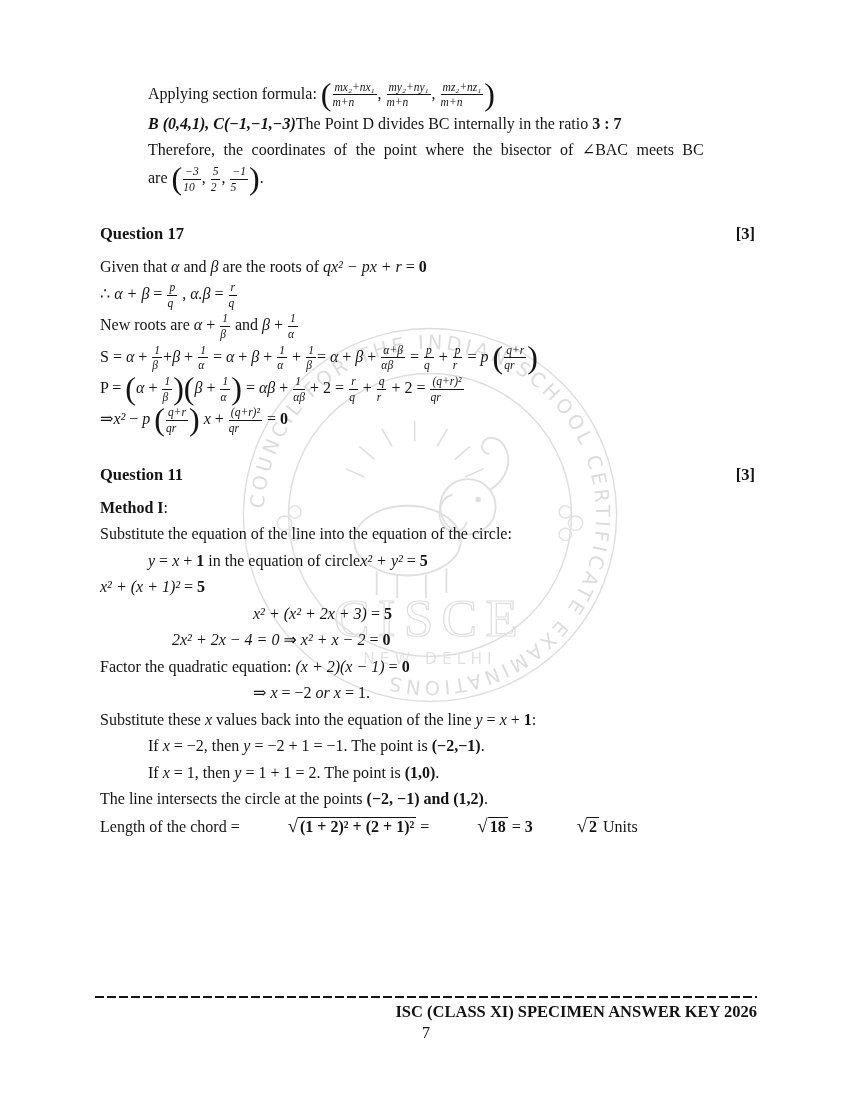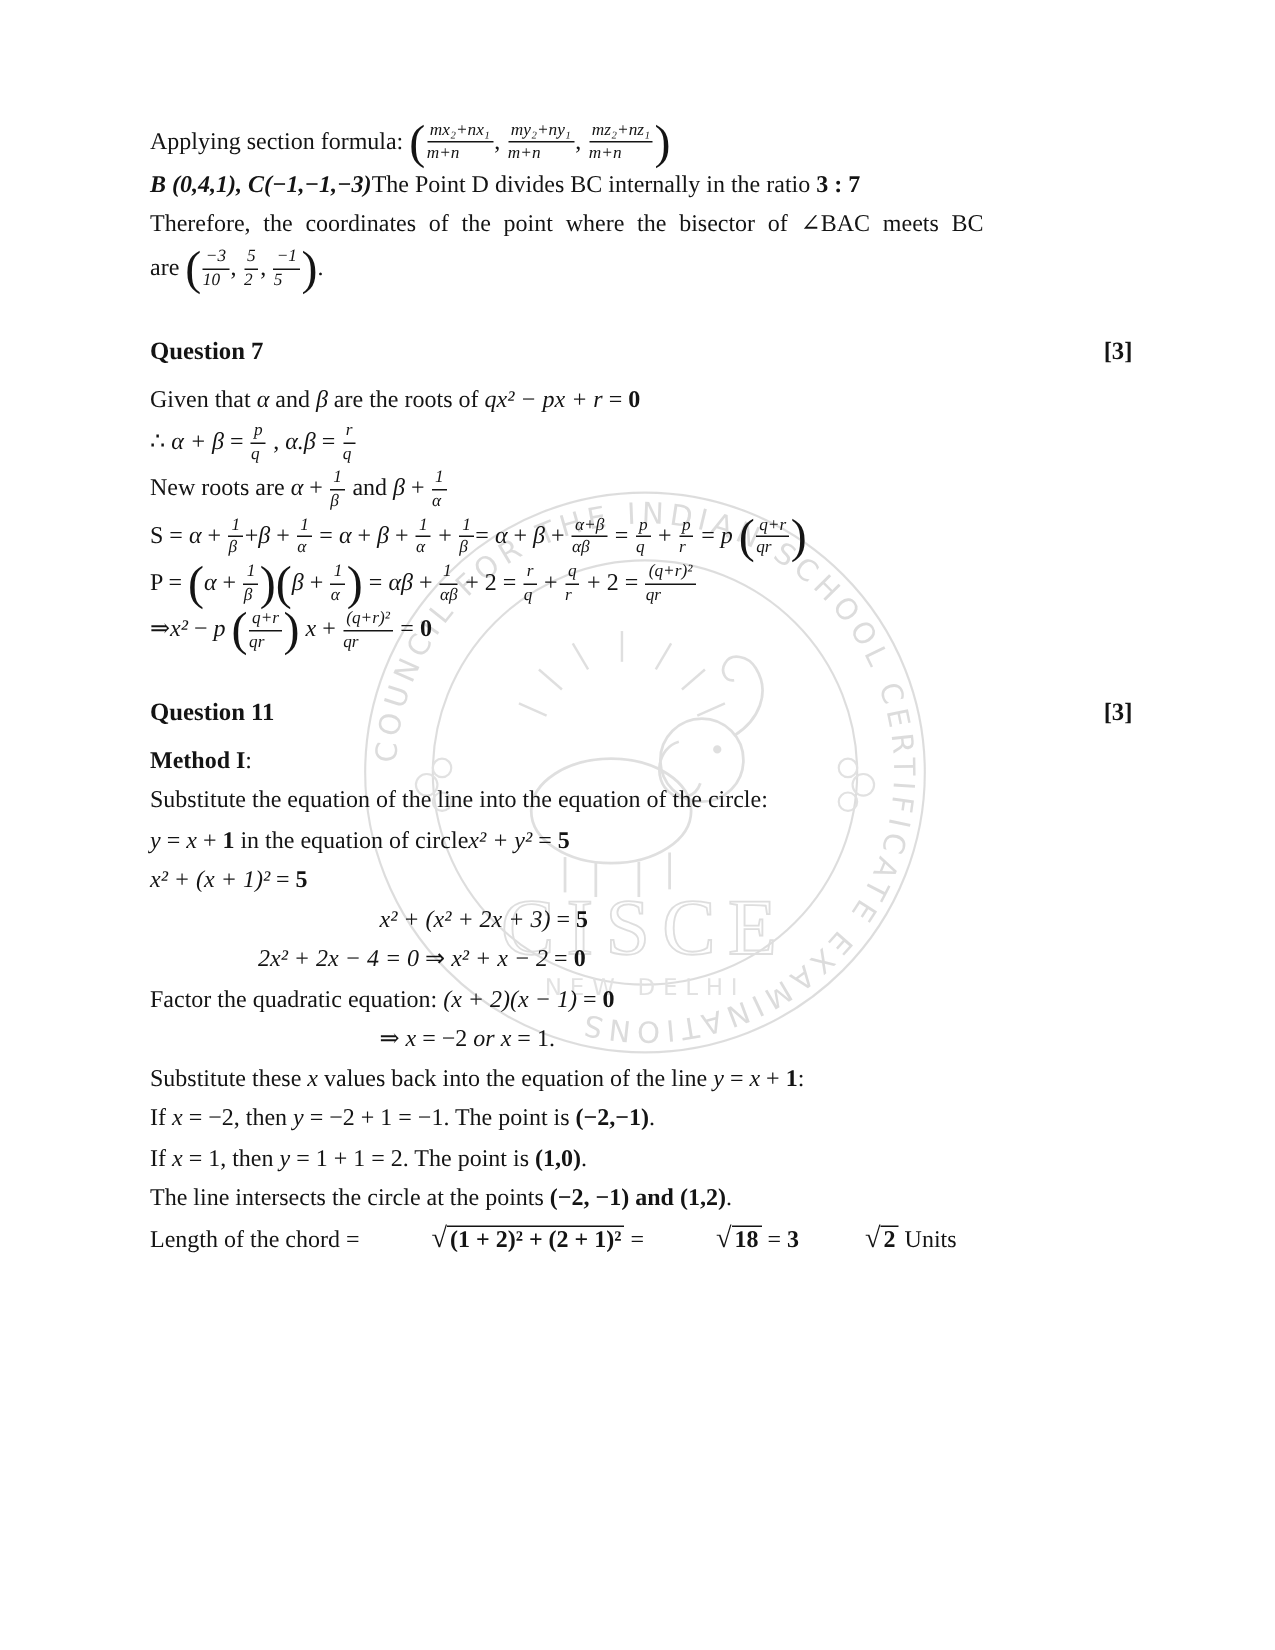--- a/index.html
+++ b/index.html
@@ -6,21 +6,21 @@
   .page{
     position:relative;width:850px;height:1100px;background:#ffffff;overflow:hidden;
     font-family:"Liberation Serif","DejaVu Serif",serif;color:#141414;
   }
   
   .watermark{position:absolute;left:225px;top:310px;width:410px;height:410px;z-index:0;opacity:.55;}
   .watermark svg{width:100%;height:100%;}
   
   .content{position:absolute;left:100px;right:95px;top:78px;z-index:1;font-size:16px;line-height:24px;}
   .ln{margin:2.5px 0;white-space:nowrap;}
-  .ind-1{}
+  .ind-1{margin-left:48px;}
   .ind-2{margin-left:72px;font-family:Liberation Serif, serif;}
   .ind-3{margin-left:153px;}
   .ind-4{}
   .spread{word-spacing:4.5px;}
   .mi{font-style:italic;}
   .mb{font-weight:bold;}
   .mbi{font-weight:bold;font-style:italic;}
   .block.question{margin-top:28px;}
   .qhead{display:flex;justify-content:space-between;font-weight:bold;font-size:16.5px;margin:0 0 9px 0;}
   
@@ -93,21 +93,21 @@
 
   <div class="content" id="doc-body">
       <div class="block answer">
         <div class="ln ind-1">Applying section formula: <span class="bigp">(</span><span class="frac"><span class="fn">mx₂+nx₁</span><span class="fd">m+n</span></span>, <span class="frac"><span class="fn">my₂+ny₁</span><span class="fd">m+n</span></span>, <span class="frac"><span class="fn">mz₂+nz₁</span><span class="fd">m+n</span></span><span class="bigp">)</span></div>
         <div class="ln ind-1"><span class="mbi">B (0,4,1), C(−1,−1,−3)</span>The Point D divides BC internally in the ratio <span class="mb">3 : 7</span></div>
         <div class="ln ind-1 spread">Therefore, the coordinates of the point where the bisector of ∠BAC meets BC</div>
         <div class="ln ind-1">are <span class="bigp">(</span><span class="frac"><span class="fn">−3</span><span class="fd">10</span></span>, <span class="frac"><span class="fn">5</span><span class="fd">2</span></span>, <span class="frac"><span class="fn">−1</span><span class="fd">5</span></span><span class="bigp">)</span>.</div>
       </div>
       <div class="block question">
         <div class="qhead">
-          <span class="qtitle">Question 7</span>
+          <span class="qtitle">Question 17</span>
           <span class="qmarks">[3]</span>
         </div>
         <div class="ln ind-0">Given that <span class="mi">α</span> and <span class="mi">β</span> are the roots of <span class="mi">qx² − px + r</span> = <span class="mb">0</span></div>
         <div class="ln ind-0">∴ <span class="mi">α + β</span> = <span class="frac"><span class="fn">p</span><span class="fd">q</span></span> , <span class="mi">α.β</span> = <span class="frac"><span class="fn">r</span><span class="fd">q</span></span></div>
         <div class="ln ind-0">New roots are <span class="mi">α</span> + <span class="frac"><span class="fn">1</span><span class="fd">β</span></span> and <span class="mi">β</span> + <span class="frac"><span class="fn">1</span><span class="fd">α</span></span></div>
         <div class="ln ind-0">S = <span class="mi">α</span> + <span class="frac"><span class="fn">1</span><span class="fd">β</span></span>+<span class="mi">β</span> + <span class="frac"><span class="fn">1</span><span class="fd">α</span></span> = <span class="mi">α</span> + <span class="mi">β</span> + <span class="frac"><span class="fn">1</span><span class="fd">α</span></span> + <span class="frac"><span class="fn">1</span><span class="fd">β</span></span>= <span class="mi">α</span> + <span class="mi">β</span> + <span class="frac"><span class="fn">α+β</span><span class="fd">αβ</span></span> = <span class="frac"><span class="fn">p</span><span class="fd">q</span></span> + <span class="frac"><span class="fn">p</span><span class="fd">r</span></span> = <span class="mi">p</span> <span class="bigp">(</span><span class="frac"><span class="fn">q+r</span><span class="fd">qr</span></span><span class="bigp">)</span></div>
         <div class="ln ind-0">P = <span class="bigp">(</span><span class="mi">α</span> + <span class="frac"><span class="fn">1</span><span class="fd">β</span></span><span class="bigp">)</span><span class="bigp">(</span><span class="mi">β</span> + <span class="frac"><span class="fn">1</span><span class="fd">α</span></span><span class="bigp">)</span> = <span class="mi">αβ</span> + <span class="frac"><span class="fn">1</span><span class="fd">αβ</span></span> + 2 = <span class="frac"><span class="fn">r</span><span class="fd">q</span></span> + <span class="frac"><span class="fn">q</span><span class="fd">r</span></span> + 2 = <span class="frac"><span class="fn">(q+r)²</span><span class="fd">qr</span></span></div>
         <div class="ln ind-0">⇒<span class="mi">x²</span> − <span class="mi">p</span> <span class="bigp">(</span><span class="frac"><span class="fn">q+r</span><span class="fd">qr</span></span><span class="bigp">)</span> <span class="mi">x</span> + <span class="frac"><span class="fn">(q+r)²</span><span class="fd">qr</span></span> = <span class="mb">0</span></div>
       </div>
       <div class="block question">
@@ -124,14 +124,19 @@
         <div class="ln ind-0">Factor the quadratic equation: <span class="mi">(x + 2)(x − 1)</span> = <span class="mb">0</span></div>
         <div class="ln ind-3">⇒ <span class="mi">x</span> = −2 <span class="mi">or</span> <span class="mi">x</span> = 1.</div>
         <div class="ln ind-0">Substitute these <span class="mi">x</span> values back into the equation of the line <span class="mi">y</span> = <span class="mi">x</span> + <span class="mb">1</span>:</div>
         <div class="ln ind-1">If <span class="mi">x</span> = −2, then <span class="mi">y</span> = −2 + 1 = −1. The point is <span class="mb">(−2,−1)</span>.</div>
         <div class="ln ind-1">If <span class="mi">x</span> = 1, then <span class="mi">y</span> = 1 + 1 = 2. The point is <span class="mb">(1,0)</span>.</div>
         <div class="ln ind-0">The line intersects the circle at the points <span class="mb">(−2, −1) and (1,2)</span>.</div>
         <div class="ln ind-0">Length of the chord = <span class="sqrt"><span class="rt">√</span><span class="rad"><span class="mb">(1 + 2)² + (2 + 1)²</span></span></span> = <span class="sqrt"><span class="rt">√</span><span class="rad"><span class="mb">18</span></span></span> = <span class="mb">3</span><span class="sqrt"><span class="rt">√</span><span class="rad"><span class="mb">2</span></span></span> Units</div>
       </div>
     </div>
 
+  <div class="footer">
+    <div class="dashline"></div>
+    <div class="footer-label">ISC (CLASS XI) SPECIMEN ANSWER KEY 2026</div>
+    <div class="page-number">7</div>
+  </div>
 
 </div>
 
 </body></html>

